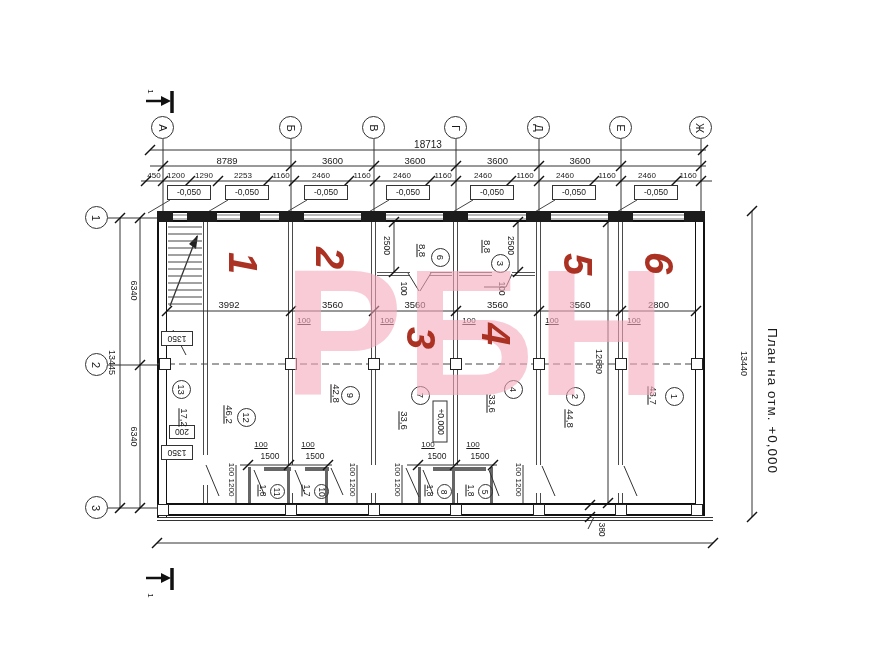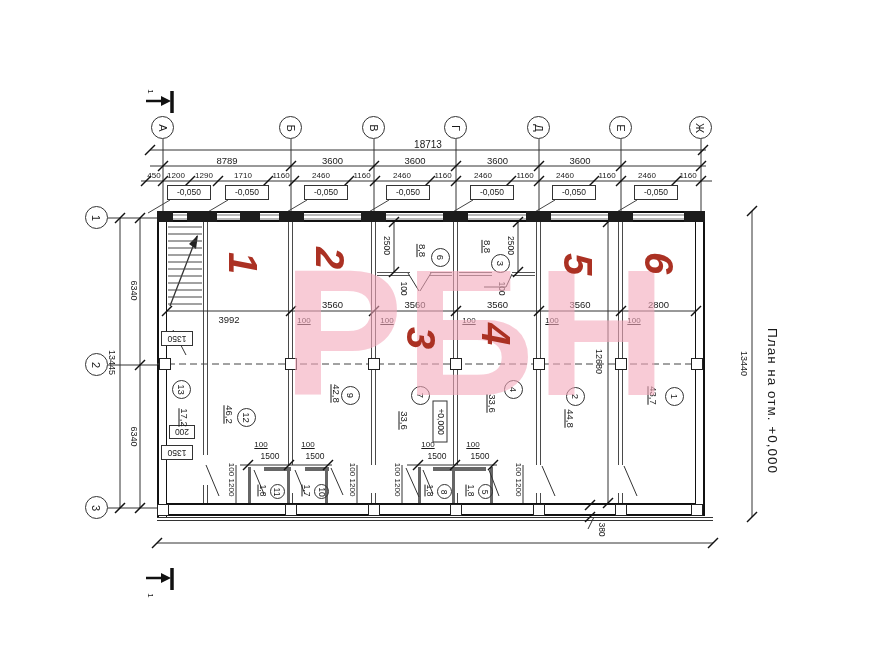--- a/index.html
+++ b/index.html
@@ -277,42 +277,42 @@
   <div class="t c f10" style="left:150px;top:139px;width:556px;">18713</div>
   <div class="t c f95" style="left:163px;top:155px;width:128px;">8789</div>
   <div class="t c f95" style="left:291px;top:155px;width:83px;">3600</div>
   <div class="t c f95" style="left:374px;top:155px;width:82px;">3600</div>
   <div class="t c f95" style="left:456px;top:155px;width:83px;">3600</div>
   <div class="t c f95" style="left:539px;top:155px;width:82px;">3600</div>
 
   <div class="t c f8" style="left:139px;top:170px;width:30px;">450</div>
   <div class="t c f8" style="left:161px;top:170px;width:30px;">1200</div>
   <div class="t c f8" style="left:189px;top:170px;width:30px;">1290</div>
-  <div class="t c f8" style="left:228px;top:170px;width:30px;">1710</div>
+  <div class="t c f8" style="left:228px;top:170px;width:30px;">2253</div>
   <div class="t c f8" style="left:266px;top:170px;width:30px;">1160</div>
   <div class="t c f8" style="left:306px;top:170px;width:30px;">2460</div>
   <div class="t c f8" style="left:347px;top:170px;width:30px;">1160</div>
   <div class="t c f8" style="left:387px;top:170px;width:30px;">2460</div>
   <div class="t c f8" style="left:428px;top:170px;width:30px;">1160</div>
   <div class="t c f8" style="left:468px;top:170px;width:30px;">2460</div>
   <div class="t c f8" style="left:510px;top:170px;width:30px;">1160</div>
   <div class="t c f8" style="left:550px;top:170px;width:30px;">2460</div>
   <div class="t c f8" style="left:592px;top:170px;width:30px;">1160</div>
   <div class="t c f8" style="left:632px;top:170px;width:30px;">2460</div>
   <div class="t c f8" style="left:673px;top:170px;width:30px;">1160</div>
 
   <div class="t c box f85" style="left:167px;top:185px;width:42px;">-0,050</div>
   <div class="t c box f85" style="left:225px;top:185px;width:42px;">-0,050</div>
   <div class="t c box f85" style="left:304px;top:185px;width:42px;">-0,050</div>
   <div class="t c box f85" style="left:386px;top:185px;width:42px;">-0,050</div>
   <div class="t c box f85" style="left:470px;top:185px;width:42px;">-0,050</div>
   <div class="t c box f85" style="left:552px;top:185px;width:42px;">-0,050</div>
   <div class="t c box f85" style="left:634px;top:185px;width:42px;">-0,050</div>
 
-  <div class="t c f95" style="left:167px;top:314px;width:124px;">3992</div>
+  <div class="t c f95" style="left:167px;top:299px;width:124px;">3992</div>
   <div class="t c f95" style="left:291px;top:299px;width:83px;">3560</div>
   <div class="t c f95" style="left:374px;top:299px;width:82px;">3560</div>
   <div class="t c f95" style="left:456px;top:299px;width:83px;">3560</div>
   <div class="t c f95" style="left:539px;top:299px;width:82px;">3560</div>
   <div class="t c f95" style="left:621px;top:299px;width:75px;">2800</div>
   <div class="t c f8 u" style="left:293px;top:315px;width:22px;">100</div>
   <div class="t c f8 u" style="left:376px;top:315px;width:22px;">100</div>
   <div class="t c f8 u" style="left:458px;top:315px;width:22px;">100</div>
   <div class="t c f8 u" style="left:541px;top:315px;width:22px;">100</div>
   <div class="t c f8 u" style="left:623px;top:315px;width:22px;">100</div>

